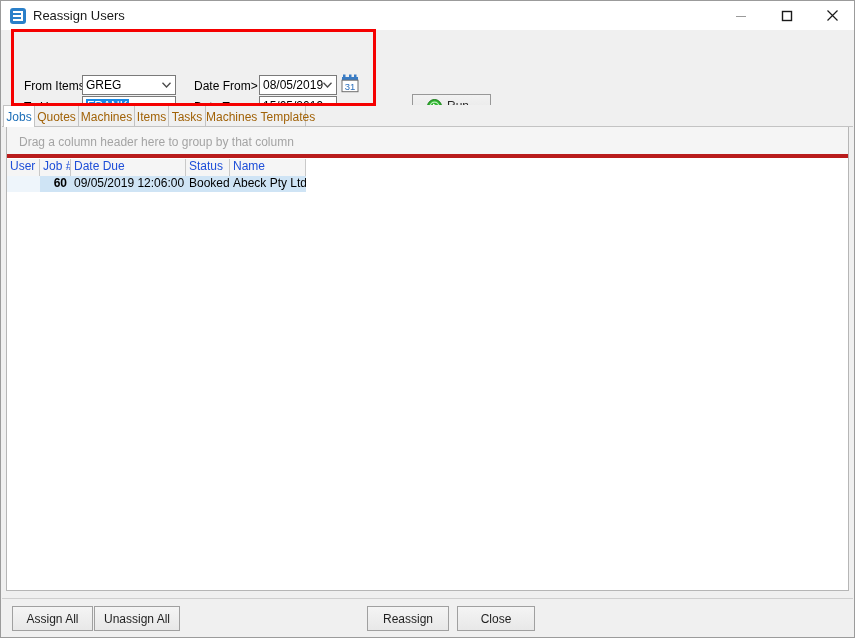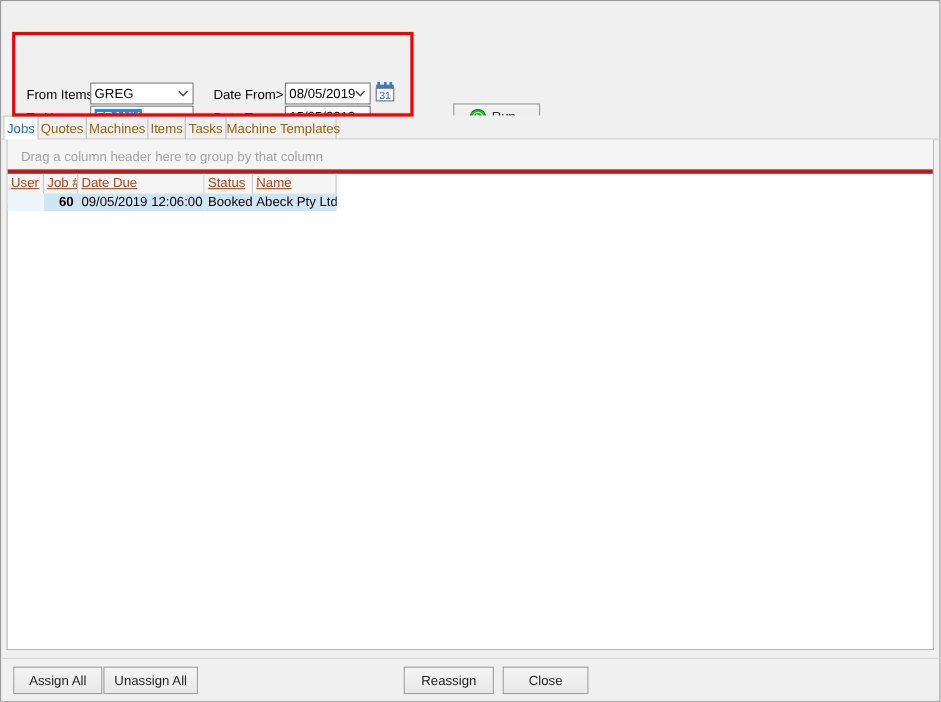--- a/index.html
+++ b/index.html
@@ -236,27 +236,26 @@
   }
   .hcell {
     position: relative;
     display: inline-block;
     height: 27px;
     box-sizing: border-box;
     background: #f5f5f5;
     border-right: 1px solid #c9c9c9;
     border-bottom: 1px solid #c9c9c9;
     font-size: 12px;
-    color: #c2410c;
+    color: #1d4ed8;
     line-height: 15px;
     padding-left: 3px;
     vertical-align: top;
     cursor: default;
     overflow: hidden;
-    text-decoration: underline;
   }
   
   #grid-row {
     position: absolute;
     left: 0; top: 49px;
     height: 16px;
     white-space: nowrap;
     background: transparent;
   }
   .dcell {
@@ -310,20 +309,45 @@
   #btn-assign-all   { left: 11px;  width: 81px; }
   #btn-unassign-all { left: 93px;  width: 86px; }
   #btn-reassign     { left: 366px; width: 82px; }
   #btn-close-dlg    { left: 456px; width: 78px; }
 </style>
 </head>
 <body>
 
 <div id="window">
 
+  <div id="titlebar">
+    <div id="app-icon">
+      <span class="g1"></span>
+        <span class="g2"></span>
+        <span class="g4"></span>
+        <span class="g3"></span>
+    </div>
+    <div id="window-title">Reassign Users</div>
+
+    <button class="wbtn" id="btn-min">
+      <svg width="12" height="12" viewBox="0 0 12 12">
+        <rect x="1" y="6" width="10" height="1" fill="#9a9a9a"></rect>
+      </svg>
+    </button>
+    <button class="wbtn" id="btn-max">
+      <svg width="12" height="12" viewBox="0 0 12 12">
+        <rect x="1.5" y="1.5" width="9" height="9" fill="none" stroke="#1a1a1a" stroke-width="1.4"></rect>
+      </svg>
+    </button>
+    <button class="wbtn" id="btn-close">
+      <svg width="13" height="13" viewBox="0 0 13 13">
+        <path d="M1.5 1.5 L11.5 11.5 M11.5 1.5 L1.5 11.5" stroke="#1a1a1a" stroke-width="1.2" fill="none"></path>
+      </svg>
+    </button>
+  </div>
 
   <div id="filter-area">
 
     <div class="fld-label" id="lbl-from-user">From Items</div>
     <div class="fld-label" id="lbl-to-user">To User</div>
     <div class="fld-label" id="lbl-date-from">Date From&gt;</div>
     <div class="fld-label" id="lbl-date-to">Date To&lt;</div>
 
     <div class="combo" id="cmb-from-user">
       <span class="ctext">GREG</span>
@@ -375,21 +399,21 @@
   </div>
 
   <div id="red-box" style="border-color: rgb(245, 0, 0);"></div>
 
   <div id="tabstrip">
       <button class="tab active" style="left: 1px; width: 32px; text-align: center;"><span>Jobs</span></button>
       <button class="tab" style="left: 32px; width: 45px;"><span>Quotes</span></button>
       <button class="tab" style="left: 76px; width: 57px;"><span>Machines</span></button>
       <button class="tab" style="left: 132px; width: 35px;"><span>Items</span></button>
       <button class="tab" style="left: 166px; width: 38px;"><span>Tasks</span></button>
-      <button class="tab" style="left: 203px; width: 101px;"><span>Machine Templates</span></button>
+      <button class="tab" style="left: 203px; width: 101px;"><span>Machines Templates</span></button>
     </div>
   <div id="tab-underline"></div>
 
   <div id="content-panel">
     <div id="group-panel">
       <div id="group-hint">Drag a column header here to group by that column</div>
     </div>
     <div id="grid-header"><div class="hcell" style="width: 33px;"><span>User</span></div><div class="hcell" style="width: 31px;"><span>Job #</span></div><div class="hcell" style="width: 115px;"><span>Date Due</span></div><div class="hcell" style="width: 44px;"><span>Status</span></div><div class="hcell" style="width: 76px;"><span>Name</span></div></div>
     <div id="grid-row"><div class="dcell empty" style="width: 33px;"></div><div class="dcell num" style="width: 31px; background: rgb(207, 228, 245);">60</div><div class="dcell" style="width: 115px; background: rgb(207, 228, 245);">09/05/2019 12:06:00 PM</div><div class="dcell" style="width: 44px; background: rgb(207, 228, 245);">Booked</div><div class="dcell" style="width: 76px; background: rgb(207, 228, 245);">Abeck Pty Ltd</div></div>
   </div>

